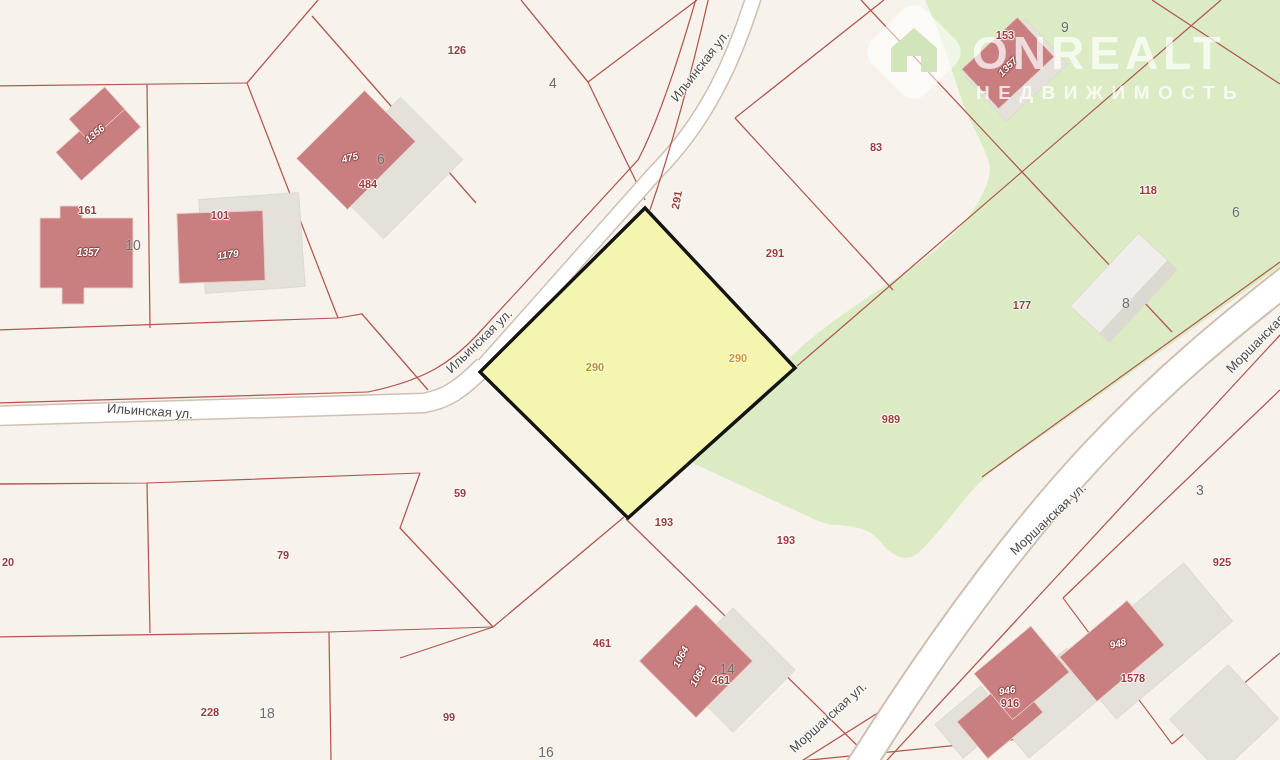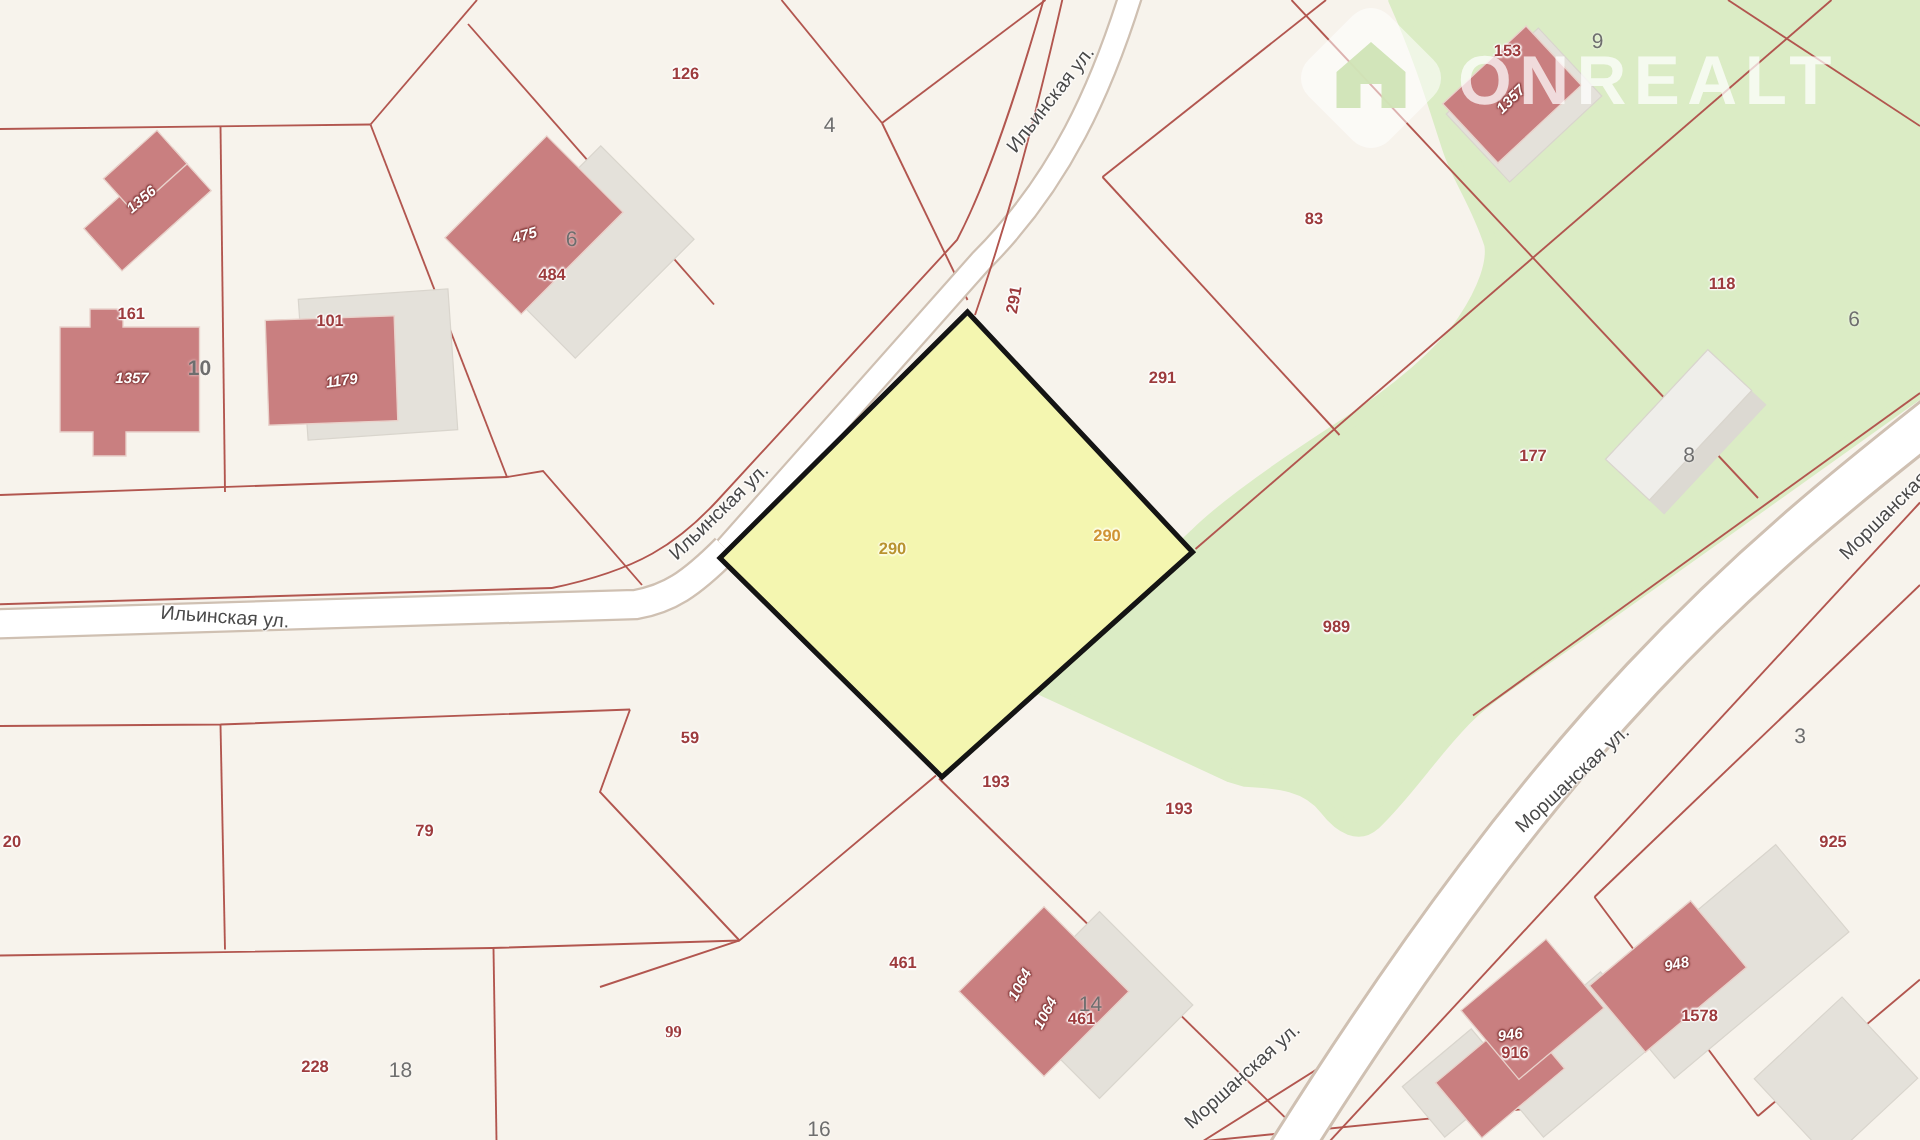--- a/index.html
+++ b/index.html
@@ -140,20 +140,21 @@
   </svg>
 
   <div class="wm">
     <svg width="112" height="112" viewBox="0 0 112 112">
       <g transform="translate(56,52) rotate(45)">
         <rect x="-38" y="-38" width="76" height="76" rx="17" fill="rgba(255,255,255,0.55)"></rect>
       </g>
       <path d="M56,28 L79,48 L79,72 L63,72 L63,56 L49,56 L49,72 L33,72 L33,48 Z" fill="rgba(208,228,182,0.95)"></path>
     </svg>
     <div class="wm-brand">ONREALT</div>
+    <div class="wm-sub">НЕДВИЖИМОСТЬ</div>
   </div>
 
   <div id="labels">
       <div class="lbl street" style="left: 700px; top: 66px; transform: translate(-50%, -50%) rotate(-52deg);">Ильинская ул.</div>
       <div class="lbl street" style="left: 479px; top: 341px; transform: translate(-50%, -50%) rotate(-44deg);">Ильинская ул.</div>
       <div class="lbl street" style="left: 150px; top: 411px; transform: translate(-50%, -50%) rotate(4deg);">Ильинская ул.</div>
       <div class="lbl street" style="left: 1048px; top: 519px; transform: translate(-50%, -50%) rotate(-43deg);">Моршанская ул.</div>
       <div class="lbl street" style="left: 828px; top: 717px; transform: translate(-50%, -50%) rotate(-42deg);">Моршанская ул.</div>
       <div class="lbl street" style="left: 1263px; top: 336px; transform: translate(-50%, -50%) rotate(-45deg);">Моршанская ул.</div>
       <div class="lbl addr" style="left: 457px; top: 50px;">126</div>
@@ -165,35 +166,35 @@
       <div class="lbl addr" style="left: 891px; top: 419px;">989</div>
       <div class="lbl addr" style="left: 1005px; top: 35px;">153</div>
       <div class="lbl addr" style="left: 73px; top: 210px; padding-left: 29px;">161</div>
       <div class="lbl addr" style="left: 220px; top: 215px;">101</div>
       <div class="lbl addr" style="left: 368px; top: 184px;">484</div>
       <div class="lbl addr" style="left: 460px; top: 493px;">59</div>
       <div class="lbl addr" style="left: 664px; top: 522px;">193</div>
       <div class="lbl addr" style="left: 786px; top: 540px;">193</div>
       <div class="lbl addr" style="left: 602px; top: 643px;">461</div>
       <div class="lbl addr" style="left: 721px; top: 680px;">461</div>
-      <div class="lbl addr" style="left: 449px; top: 689px; font-family: Liberation Serif, serif;">99</div>
+      <div class="lbl addr" style="left: 449px; top: 717px;">99</div>
       <div class="lbl addr" style="left: 283px; top: 555px;">79</div>
       <div class="lbl addr" style="left: 8px; top: 562px;">20</div>
       <div class="lbl addr" style="left: 210px; top: 712px;">228</div>
       <div class="lbl addr" style="left: 1222px; top: 562px;">925</div>
       <div class="lbl addr" style="left: 1010px; top: 703px;">916</div>
       <div class="lbl addr" style="left: 1133px; top: 678px;">1578</div>
       <div class="lbl gold" style="left: 595px; top: 367px; color: rgb(185, 147, 47);">290</div>
       <div class="lbl gold" style="left: 738px; top: 358px; color: rgb(208, 148, 52);">290</div>
       <div class="lbl num" style="left: 553px; top: 83px;">4</div>
       <div class="lbl num" style="left: 381px; top: 159px;">6</div>
       <div class="lbl num" style="left: 1065px; top: 27px;">9</div>
       <div class="lbl num" style="left: 1236px; top: 212px;">6</div>
       <div class="lbl num" style="left: 1126px; top: 303px;">8</div>
-      <div class="lbl num" style="left: 133px; top: 245px; font-weight: bold;">10</div>
+      <div class="lbl num" style="left: 133px; top: 245px;">10</div>
       <div class="lbl num" style="left: 1200px; top: 490px;">3</div>
       <div class="lbl num" style="left: 267px; top: 713px;">18</div>
       <div class="lbl num" style="left: 727px; top: 669px;">14</div>
       <div class="lbl num" style="left: 546px; top: 752px;">16</div>
       <div class="lbl bld" style="left: 95px; top: 134px; transform: translate(-50%, -50%) rotate(-40deg);">1356</div>
       <div class="lbl bld" style="left: 88px; top: 253px;">1357</div>
       <div class="lbl bld" style="left: 228px; top: 255px; transform: translate(-50%, -50%) rotate(-8deg);">1179</div>
       <div class="lbl bld" style="left: 350px; top: 158px; transform: translate(-50%, -50%) rotate(-15deg);">475</div>
       <div class="lbl bld" style="left: 1008px; top: 67px; transform: translate(-50%, -50%) rotate(-45deg);">1357</div>
       <div class="lbl bld" style="left: 681px; top: 657px; transform: translate(-50%, -50%) rotate(-62deg);">1064</div>

